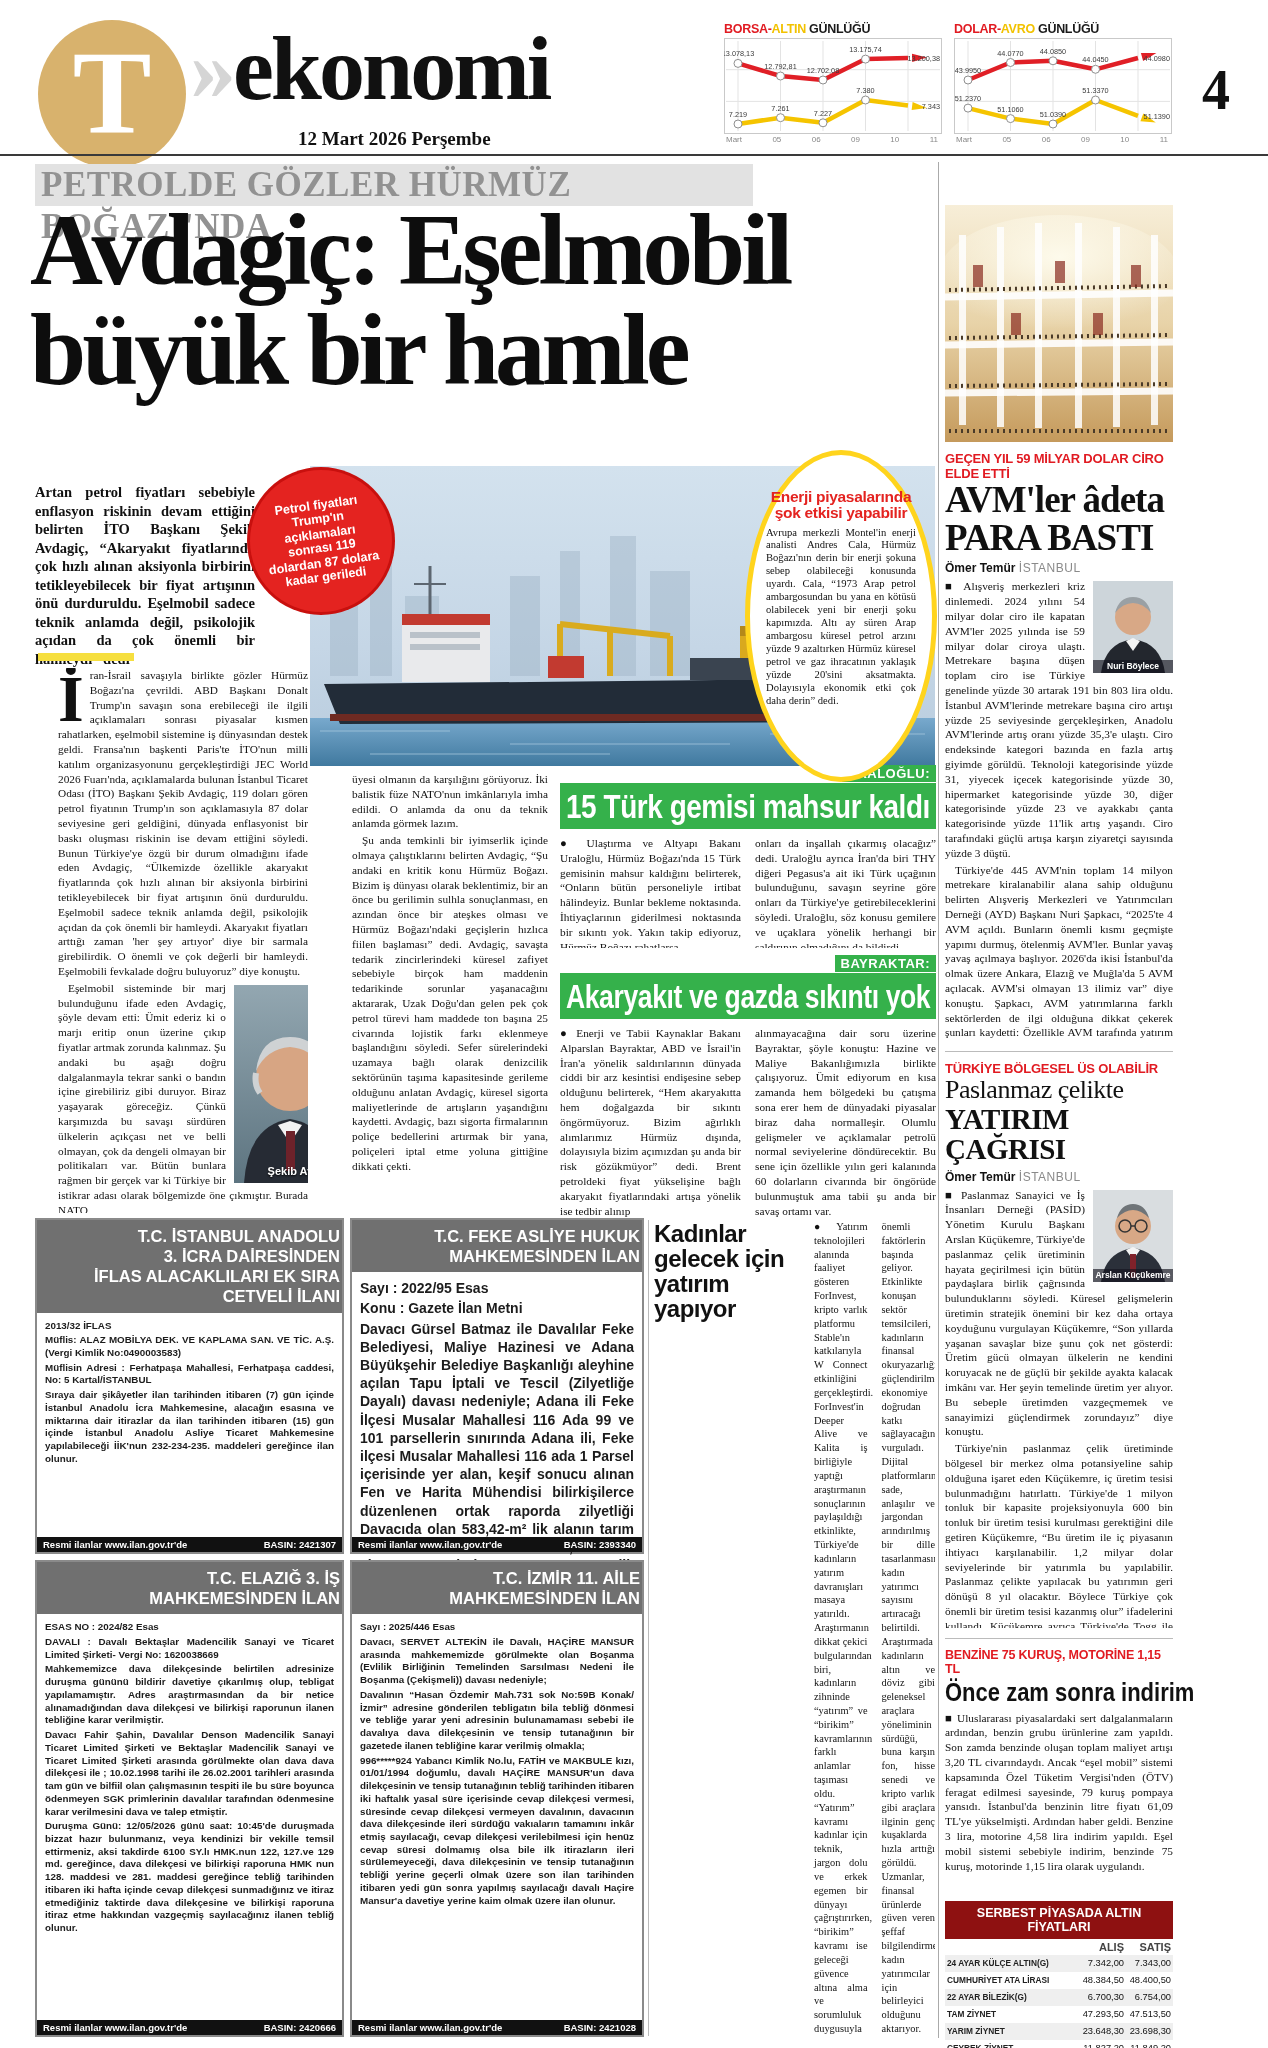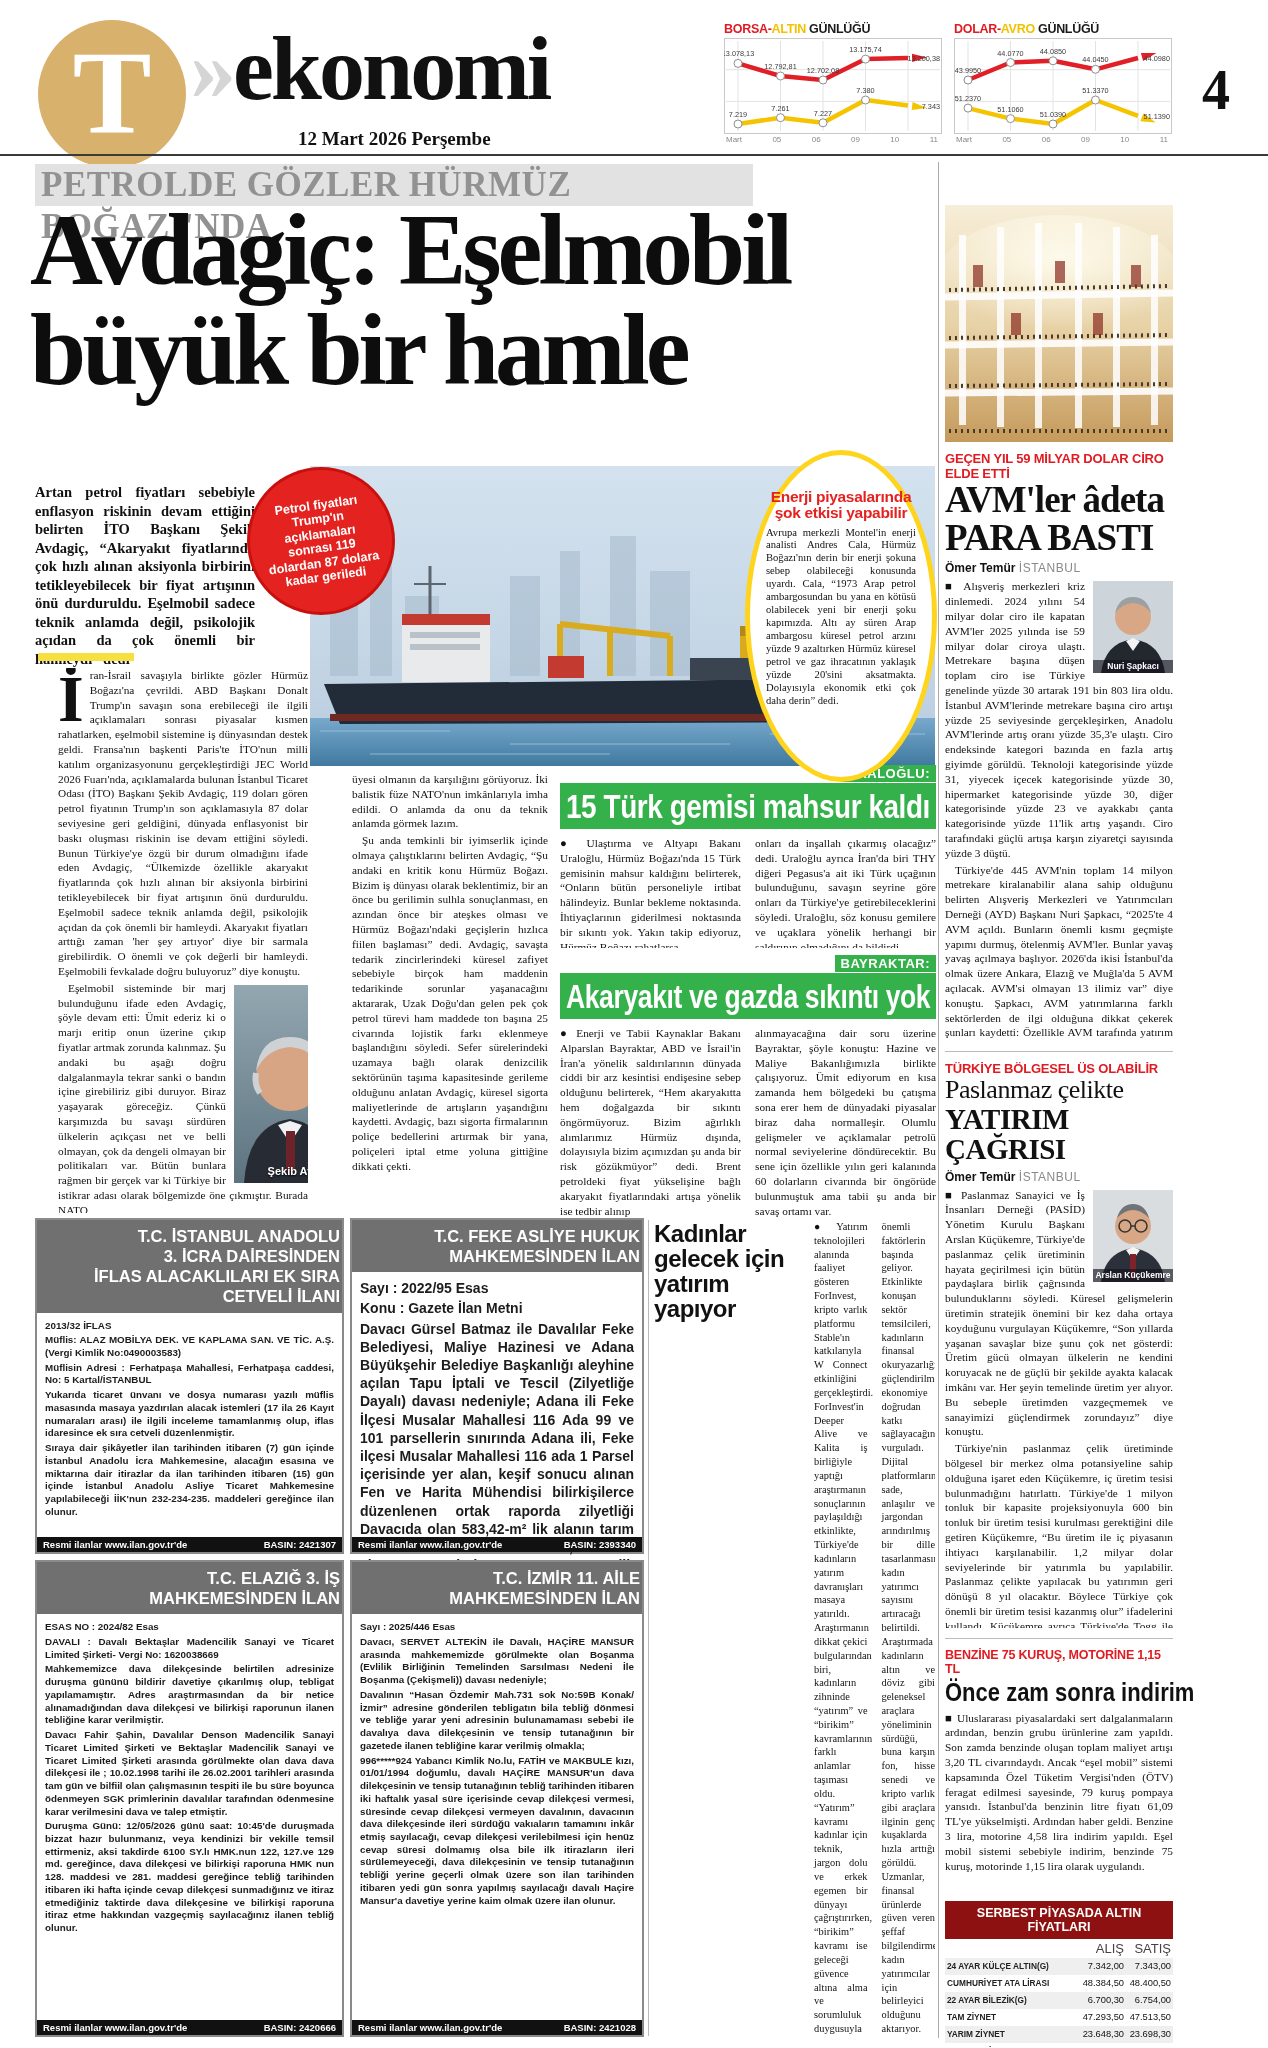--- a/index.html
+++ b/index.html
@@ -67,21 +67,21 @@
   .inset{float:right;width:80px;height:92px;margin:2px 0 4px 8px;position:relative;}
   .inset .cap{position:absolute;left:0;right:0;bottom:0;background:rgba(20,20,30,.65);color:#fff;
               font-family:"Liberation Sans",sans-serif;font-weight:bold;font-size:8.5px;text-align:center;padding:1px 0;}
   .sb-hr{border:none;border-top:1px solid #bbb;margin:10px 0 2px 0;}
   .sb-h2a{font-size:26px;line-height:1.05;letter-spacing:-.5px;}
   .sb-h2b{font-weight:bold;font-size:29px;line-height:1.05;letter-spacing:-.5px;}
   .zam-h{font-family:"Liberation Sans",sans-serif;font-weight:bold;font-size:25px;white-space:nowrap;
          transform:scaleX(.88);transform-origin:left;margin:2px 0 4px 0;}
   .gold{margin-top:8px;font-family:"Liberation Sans",sans-serif;}
   .gold-title{background:#8e1111;color:#fff;font-weight:bold;font-size:12.5px;text-align:center;padding:5px 0;}
-  .gold-head{display:flex;font-size:13px;font-weight:normal;color:#444;padding:2px 2px;}
+  .gold-head{display:flex;font-size:11px;font-weight:bold;color:#444;padding:2px 2px;}
   .gold-head .gh1{flex:1;} .gold-head .gh2,.gold-head .gh3{width:47px;text-align:right;}
   .gold-row{display:flex;font-size:9px;padding:3.5px 2px;align-items:flex-end;}
   .gold-row:nth-child(odd){background:#efefef;}
   .gold-row .gname{flex:1;font-weight:bold;font-size:8.3px;color:#222;}
   .gold-row .gval{width:47px;text-align:right;font-size:9.3px;}
   
   .notice{border:2px solid #8a8a8a;box-sizing:border-box;font-family:"Liberation Sans",sans-serif;background:#fff;}
   .notice-h{background:#707070;color:#fff;font-weight:bold;text-align:right;font-size:16.5px;line-height:1.22;padding:6px 2px;}
   .notice-b{padding:7px 8px 4px 8px;font-size:9.8px;line-height:1.3;text-align:justify;color:#1c1c1c;}
   .notice-b p{margin:0 0 2px 0;font-weight:bold;}
@@ -399,21 +399,21 @@
     </div>
     <div class="sb-body" style="height:462px;">
       <div class="inset">
         <svg width="80" height="92" viewBox="0 0 80 92">
           <rect width="80" height="92" fill="#cdd5da"></rect>
           <path d="M8 92 Q12 62 40 58 Q68 62 72 92 Z" fill="#23272e"></path>
           <path d="M33 60 L40 70 L47 60 L40 57 Z" fill="#f4f4f4"></path>
           <circle cx="40" cy="36" r="18" fill="#d8a886"></circle>
           <path d="M22 32 Q26 16 40 16 Q54 16 58 32 Q50 22 40 22 Q30 22 22 32 Z" fill="#9aa0a4"></path>
         </svg>
-        <div class="cap">Nuri Şapkacı</div>
+        <div class="cap">Nuri Böylece</div>
       </div>
       <p style="margin:0;">■ Alışveriş merkezleri kriz dinlemedi. 2024 yılını 54 milyar dolar ciro ile kapatan AVM'ler 2025 yılında ise 59 milyar dolar ciroya ulaştı. Metrekare başına düşen toplam ciro ise Türkiye genelinde yüzde 30 artarak 191 bin 803 lira oldu. İstanbul AVM'lerinde metrekare başına ciro artışı yüzde 25 seviyesinde gerçekleşirken, Anadolu AVM'lerinde artış oranı yüzde 35,3'e ulaştı. Ciro endeksinde kategori bazında en fazla artış giyimde görüldü. Teknoloji kategorisinde yüzde 31, yiyecek içecek kategorisinde yüzde 30, hipermarket kategorisinde yüzde 30, diğer kategorisinde yüzde 23 ve ayakkabı çanta kategorisinde yüzde 11'lik artış yaşandı. Ciro tarafındaki güçlü artışa karşın ziyaretçi sayısında yüzde 3 düştü.</p>
       <p class="p2">Türkiye'de 445 AVM'nin toplam 14 milyon metrekare kiralanabilir alana sahip olduğunu belirten Alışveriş Merkezleri ve Yatırımcıları Derneği (AYD) Başkanı Nuri Şapkacı, “2025'te 4 AVM açıldı. Bunların önemli kısmı geçmişte yapımı durmuş, ötelenmiş AVM'ler. Bunlar yavaş yavaş açılmaya başlıyor. 2026'da ikisi İstanbul'da olmak üzere Ankara, Elazığ ve Muğla'da 5 AVM açılacak. AVM'si olmayan 13 ilimiz var” diye konuştu. Şapkacı, AVM yatırımlarına farklı sektörlerden de ilgi olduğuna dikkat çekerek şunları kaydetti: Özellikle AVM tarafında yatırım yapan gruplar, genellikle perakende ve AVM sektöründen gelen gruplar. Ama intenal olarak son zamanlarda şunu da gördük, riskini dağıtmak isteyen iş insanları var. Bu iş insanları güvendiği bir AVM varsa, sabit getirisi varsa yatırım yapma eğilimine girmiş durumdalar. Ama önemli olan AVM'leri değiştirirken, içerideki yabancı yatırımcıları kaybetmemeliyiz” ifadelerini kullandı.</p>
     </div>
 
     <hr class="sb-hr">
     <div class="sb-kicker">TÜRKİYE BÖLGESEL ÜS OLABİLİR</div>
     <div class="sb-h2a">Paslanmaz çelikte</div>
     <div class="sb-h2b">YATIRIM ÇAĞRISI</div>
     <div class="byline">
@@ -491,21 +491,20 @@
     <div class="notice-h">
         <div>T.C. İSTANBUL ANADOLU</div>
         <div>3. İCRA DAİRESİNDEN</div>
         <div>İFLAS ALACAKLILARI EK SIRA</div>
         <div>CETVELİ İLANI</div>
       </div>
     <div class="notice-b">
         <p>2013/32 İFLAS</p>
         <p>Müflis: ALAZ MOBİLYA DEK. VE KAPLAMA SAN. VE TİC. A.Ş. (Vergi Kimlik No:0490003583)</p>
         <p>Müflisin Adresi : Ferhatpaşa Mahallesi, Ferhatpaşa caddesi, No: 5 Kartal/İSTANBUL</p>
-        <p>Yukarıda ticaret ünvanı ve dosya numarası yazılı müflis masasında masaya yazdırılan alacak istemleri (17 ila 26 Kayıt numaraları arası) ile ilgili inceleme tamamlanmış olup, iflas idaresince ek sıra cetveli düzenlenmiştir.</p>
         <p>Sıraya dair şikâyetler ilan tarihinden itibaren (7) gün içinde İstanbul Anadolu İcra Mahkemesine, alacağın esasına ve miktarına dair itirazlar da ilan tarihinden itibaren (15) gün içinde İstanbul Anadolu Asliye Ticaret Mahkemesine yapılabileceği İİK'nun 232-234-235. maddeleri gereğince ilan olunur.</p>
       </div>
     <div class="notice-f">
       <span>Resmi  ilanlar  www.ilan.gov.tr'de</span>
       <span>BASIN: 2421307</span>
     </div>
   </div>
   <div class="abs notice" style="left:350px;top:1218px;width:294px;height:336px;">
     <div class="notice-h">
         <div>T.C. FEKE ASLİYE HUKUK</div>

